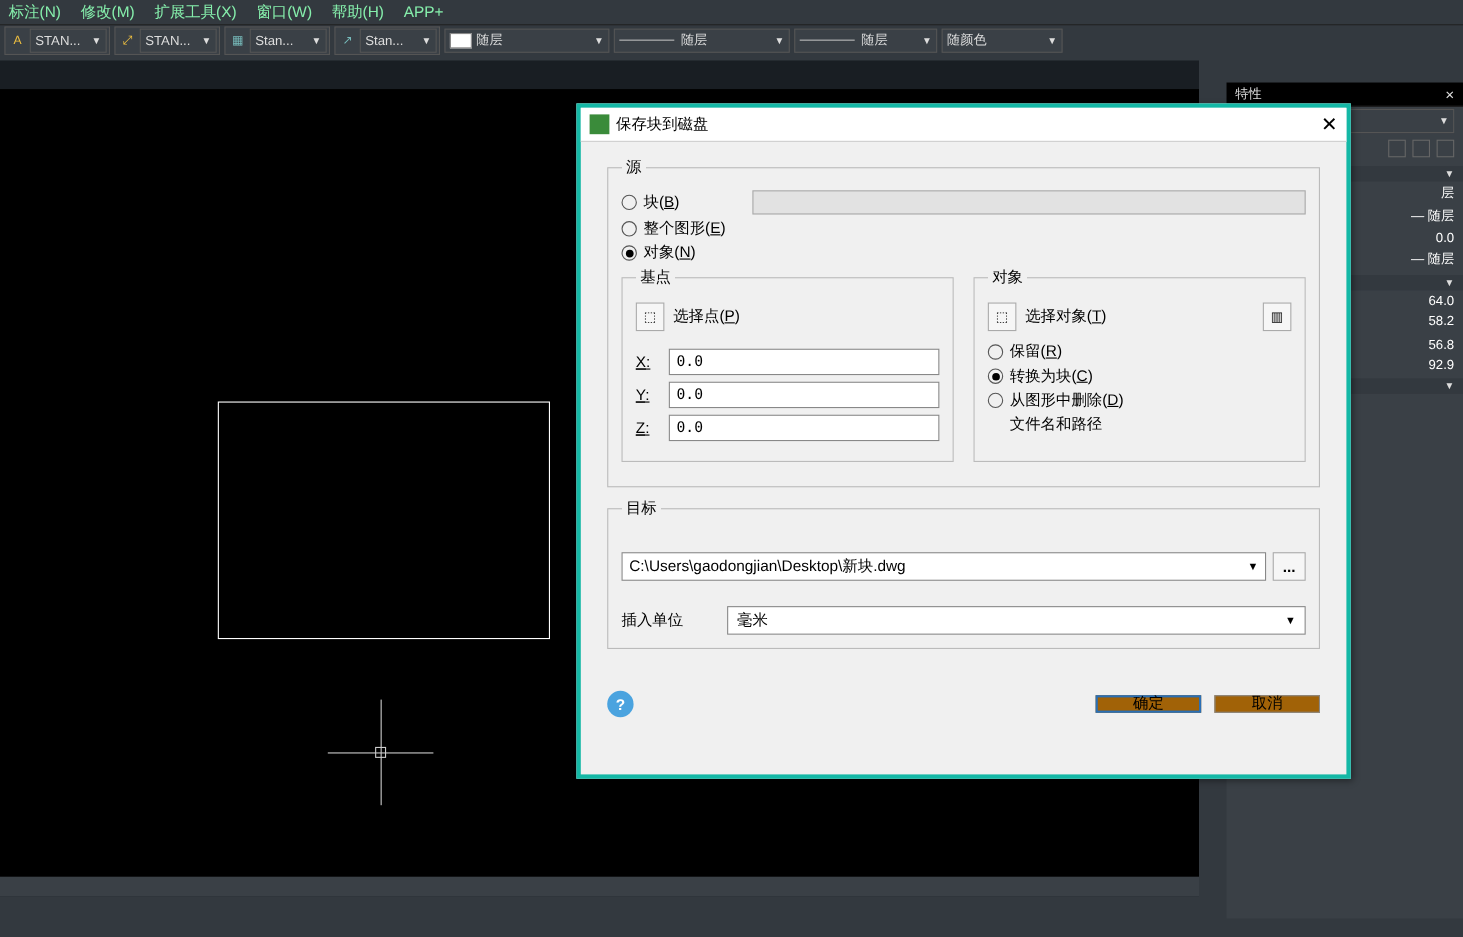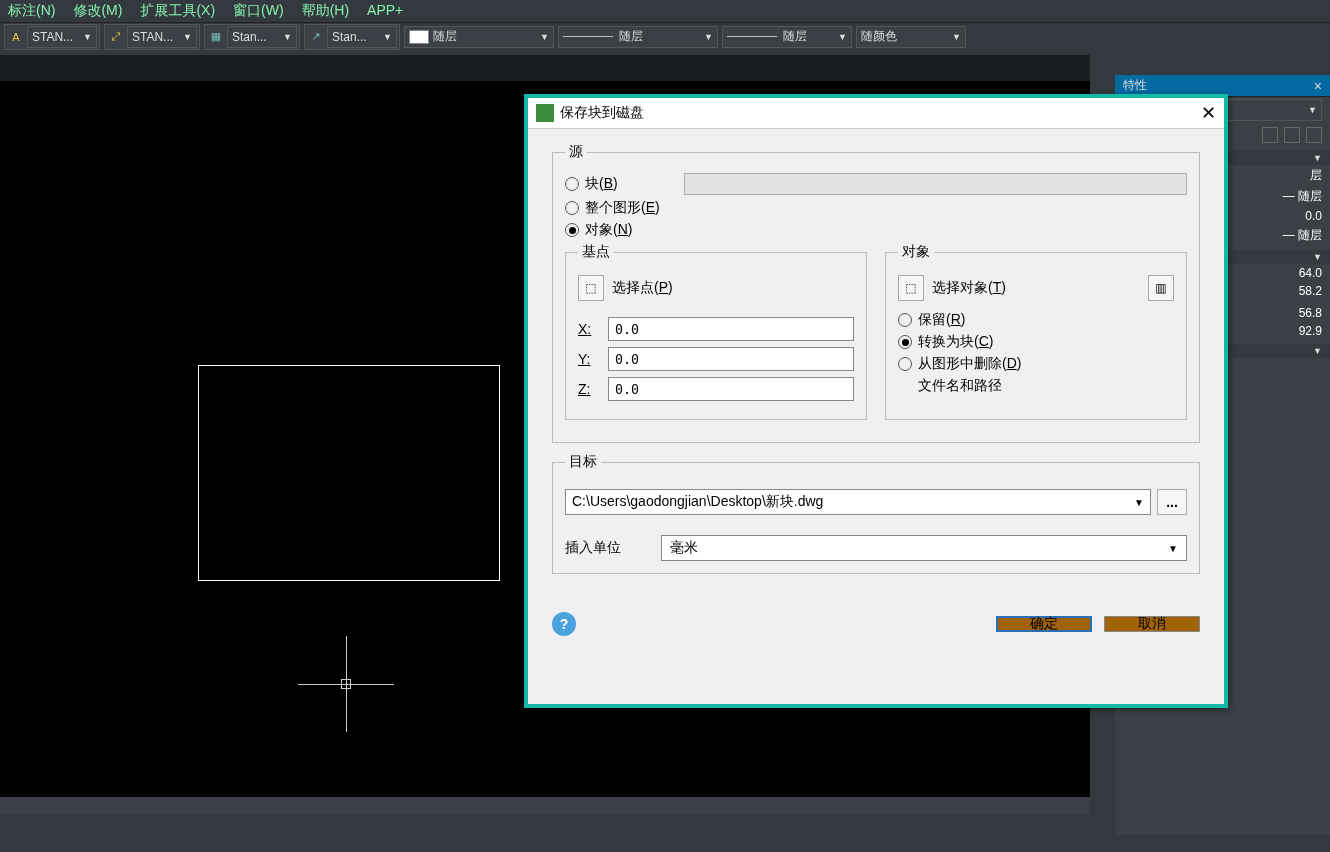--- a/index.html
+++ b/index.html
@@ -15,21 +15,21 @@
 .tb-line{width:50px;height:1px;background:#bbb;margin-right:6px}
 .canvas-area{position:absolute;left:0;top:55px;width:1090px;height:760px;background:#191e23}
 .canvas-inner{position:absolute;left:0;top:26px;width:1090px;height:730px;background:#000}
 .rect{position:absolute;left:198px;top:284px;width:302px;height:216px;border:1px solid #fff}
 .crosshair{position:absolute;left:346px;top:603px}
 .crosshair::before{content:"";position:absolute;left:-48px;top:0;width:96px;height:1px;background:#ccc}
 .crosshair::after{content:"";position:absolute;left:0;top:-48px;width:1px;height:96px;background:#ccc}
 .crosshair .box{position:absolute;left:-5px;top:-5px;width:10px;height:10px;border:1px solid #ccc}
 .scrollbar-h{position:absolute;left:0;bottom:0;right:0;height:18px;background:#3a4046}
 .props-panel{position:absolute;right:0;top:75px;width:215px;height:760px;background:#3a4046;color:#ddd;font-size:12px}
-.props-title{display:flex;align-items:center;padding:2px 8px;background:#0369a1;border-bottom:1px solid #222}
+.props-title{display:flex;align-items:center;padding:2px 8px;background:#000000;border-bottom:1px solid #222}
 .props-x{margin-left:auto;font-size:14px;cursor:default}
 .props-icons{display:flex;gap:6px;justify-content:flex-end;padding:4px 8px}
 .props-icons span{width:16px;height:16px;display:inline-block;border:1px solid #666}
 .props-sel{display:flex;padding:2px 8px;gap:4px}
 .props-sect{margin-top:4px}
 .props-sect-h{display:flex;padding:2px 8px;background:#33393f}
 .props-sect-h .arrow{margin-left:auto;font-size:9px}
 .props-row{display:flex;padding:2px 8px;gap:6px;font-size:12px}
 .props-row .val{margin-left:auto;color:#fff}
 
@@ -45,21 +45,21 @@
 .radio.checked::after{content:"";width:7px;height:7px;background:#000;border-radius:50%}
 .block-drop{flex:1;height:22px;background:#e2e2e2;border:1px solid #aaa;margin-left:60px}
 .two-col{display:flex;gap:18px}
 .two-col fieldset{flex:1}
 .pick-btn{display:inline-flex;align-items:center;gap:8px;cursor:default}
 .icon-btn{width:26px;height:26px;border:1px solid #aaa;background:#f6f6f6;display:inline-flex;align-items:center;justify-content:center;font-size:12px}
 .coord-row{display:flex;align-items:center;margin:6px 0;gap:10px}
 .coord-row label{width:20px;text-decoration:underline}
 .coord-row input[type=text]{flex:1;height:24px;border:1px solid #888;padding:0 6px;font-family:monospace;background:#fff}
 .obj-status{margin-left:20px;margin-top:4px}
-.path-row{display:flex;gap:6px;align-items:center;margin:10px 0}
+.path-row{display:flex;gap:6px;align-items:center;margin:23px 0}
 .path-row select,.path-row .sel{flex:1;height:26px;border:1px solid #888;background:#fff;padding:0 6px;font-family:monospace}
 .browse-btn{width:30px;height:26px;border:1px solid #aaa;background:#f6f6f6;display:flex;align-items:center;justify-content:center;font-weight:bold}
 .unit-row{display:flex;align-items:center;gap:40px;margin-top:20px}
 .unit-sel{flex:1;height:26px;border:1px solid #888;background:#fff;padding:0 8px;display:flex;align-items:center}
 .unit-sel .arrow{margin-left:auto;font-size:10px}
 .dlg-footer{display:flex;align-items:center;padding:14px 24px 18px;gap:12px}
 .help{width:24px;height:24px;border-radius:50%;background:#4aa3df;color:#fff;display:flex;align-items:center;justify-content:center;font-weight:bold}
 .dlg-btn{width:96px;height:16px;border:1px solid #888;background:#a16207;display:flex;align-items:center;justify-content:center;cursor:default}
 .dlg-btn.primary{border:2px solid #2a6fb5}
 .spacer{flex:1}

